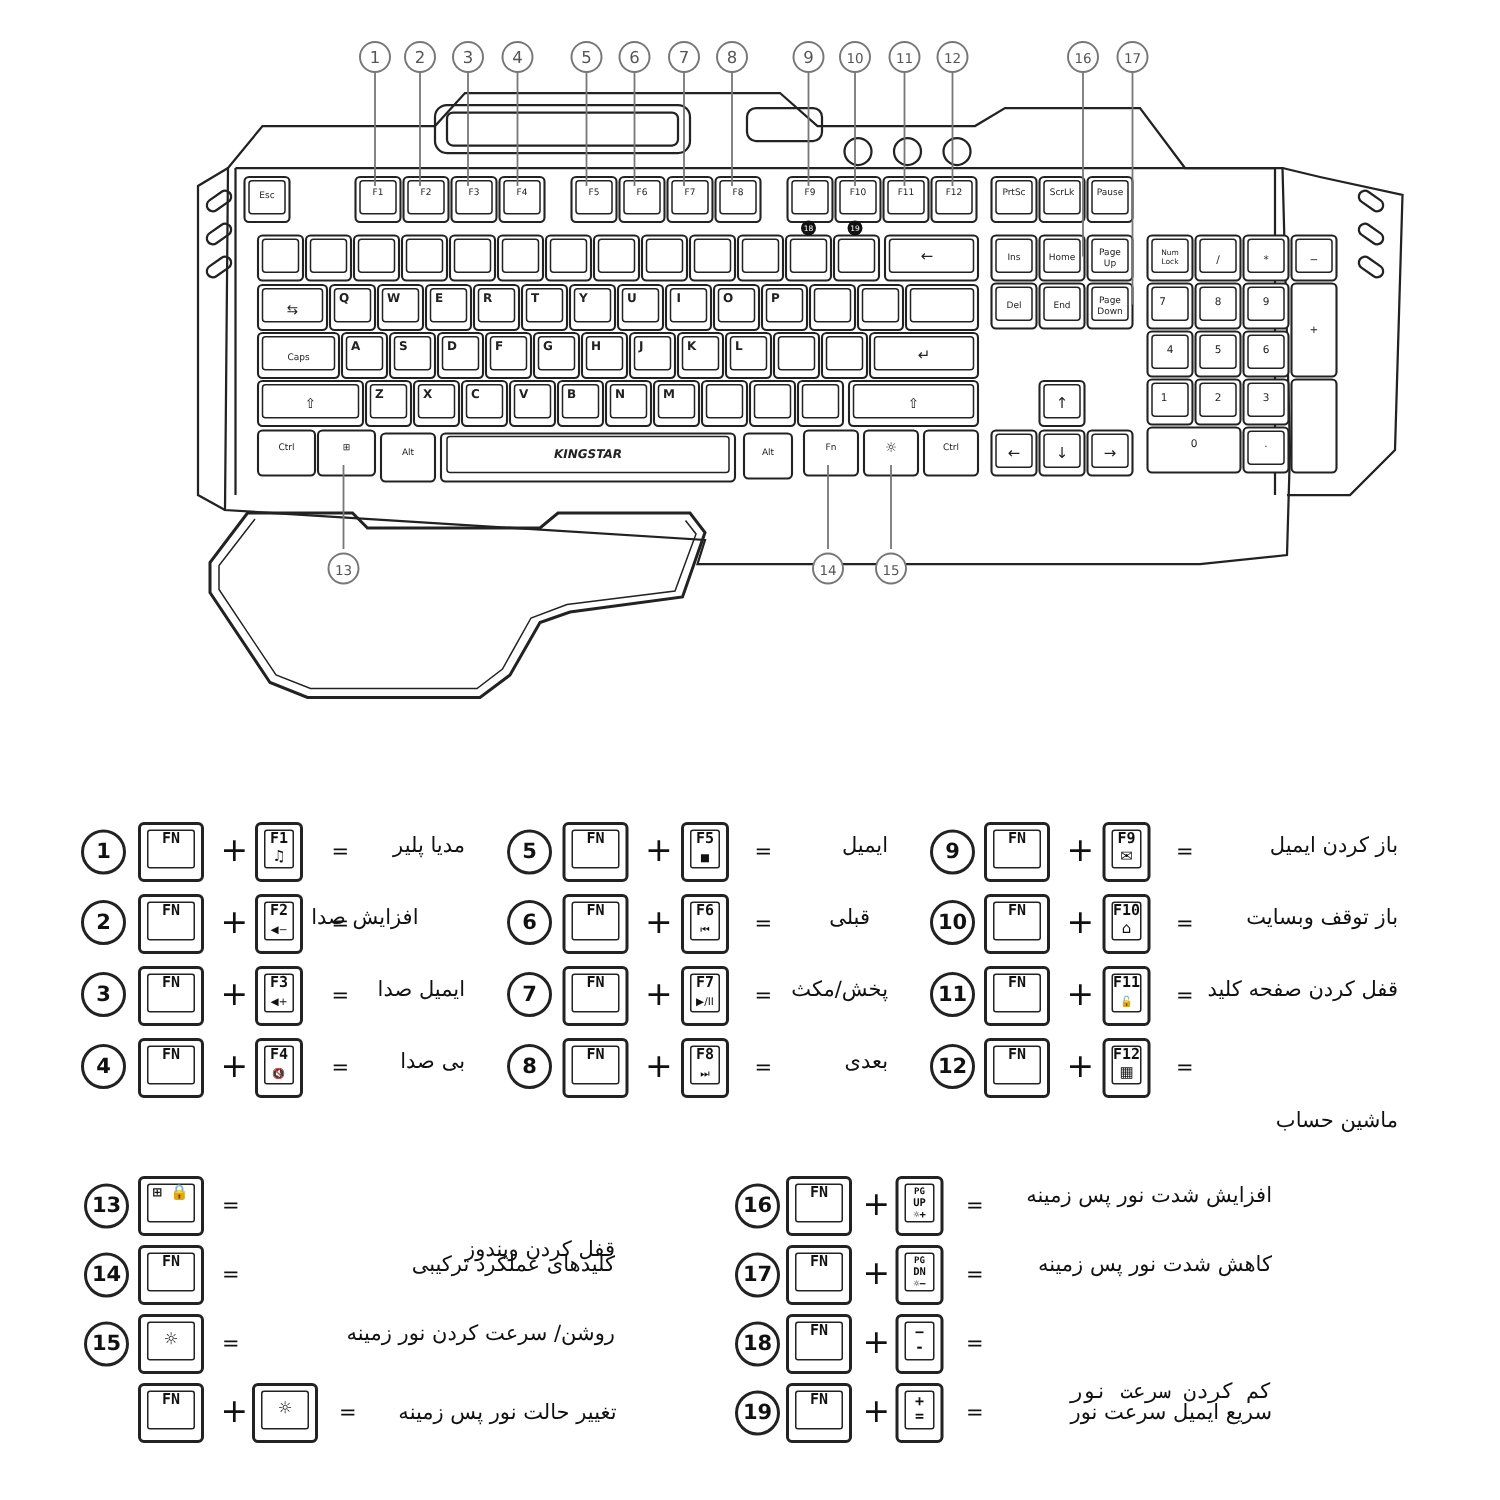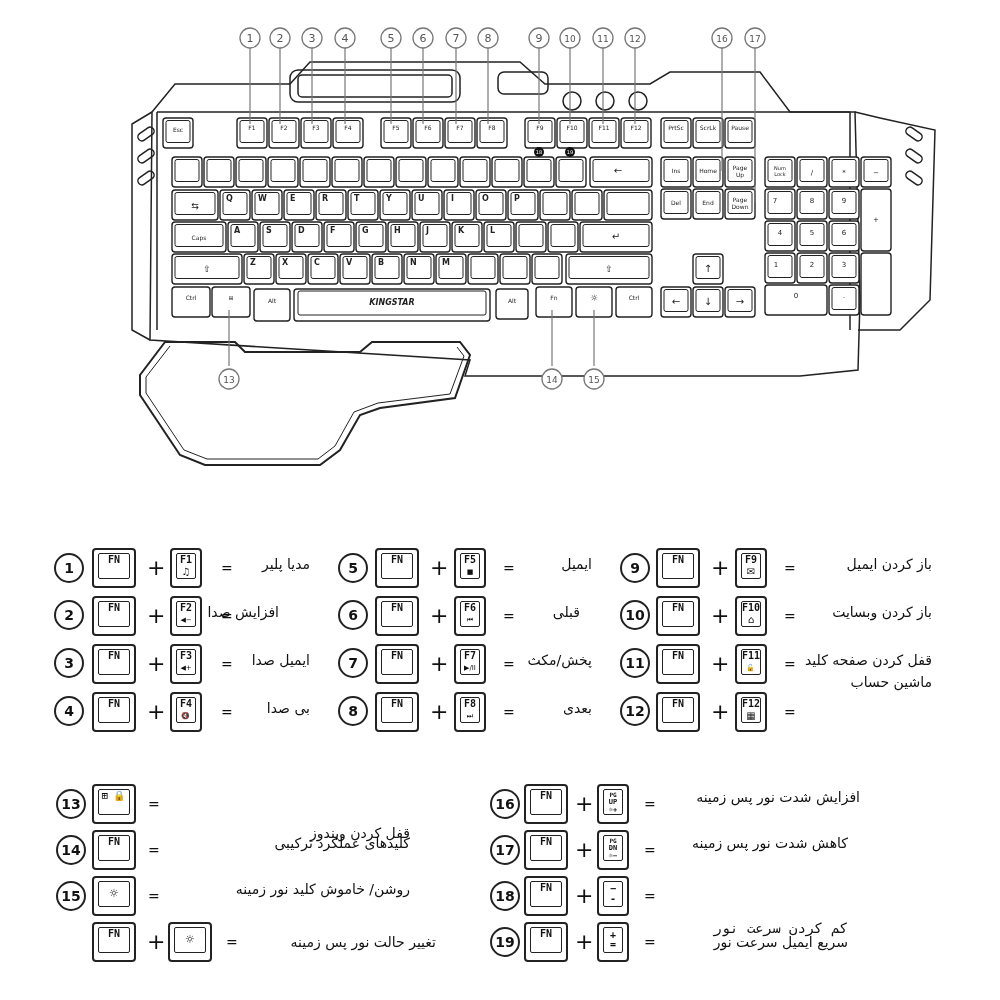--- a/index.html
+++ b/index.html
@@ -473,21 +473,21 @@
   <div class="num" style="left:620px;top:600px;">10</div>
   <div class="key fn" style="left:656px;top:596px;">
       <span class="cap">FN</span>
     </div>
   <div class="plus" style="left:711px;top:605px;">+</div>
   <div class="key f" style="left:735px;top:596px;">
       <span class="cap">F10</span>
       <span class="sub">⌂</span>
     </div>
   <div class="eq" style="left:784px;top:609px;">=</div>
-  <div class="desc" style="right:68px;top:603px;">باز کردن وبسایت</div>
+  <div class="desc" style="right:68px;top:603px;">باز توقف وبسایت</div>
 
   <div class="num" style="left:620px;top:648px;">11</div>
   <div class="key fn" style="left:656px;top:644px;">
       <span class="cap">FN</span>
     </div>
   <div class="plus" style="left:711px;top:653px;">+</div>
   <div class="key f" style="left:735px;top:644px;">
       <span class="cap">F11</span>
       <span class="sub small">🔓</span>
     </div>
@@ -497,21 +497,21 @@
   <div class="num" style="left:620px;top:696px;">12</div>
   <div class="key fn" style="left:656px;top:692px;">
       <span class="cap">FN</span>
     </div>
   <div class="plus" style="left:711px;top:701px;">+</div>
   <div class="key f" style="left:735px;top:692px;">
       <span class="cap">F12</span>
       <span class="sub">▦</span>
     </div>
   <div class="eq" style="left:784px;top:705px;">=</div>
-  <div class="desc" style="right:68px;top:673px;">ماشین حساب</div>
+  <div class="desc" style="right:68px;top:738px;">ماشین حساب</div>
 </div>
 
 <div>
   <div class="num" style="left:56px;top:789px;">13</div>
   <div class="key fn" style="left:92px;top:784px;">
       <span class="cap">⊞ 🔒</span>
     </div>
   <div class="eq" style="left:148px;top:797px;">=</div>
   <div class="desc" style="right:590px;top:824px;">قفل کردن ویندوز</div>
 
@@ -520,46 +520,46 @@
       <span class="cap">FN</span>
     </div>
   <div class="eq" style="left:148px;top:843px;">=</div>
   <div class="desc" style="right:590px;top:834px;">کلیدهای عملکرد ترکیبی</div>
 
   <div class="num" style="left:56px;top:881px;">15</div>
   <div class="key fn" style="left:92px;top:876px;">
       <span class="cap" style="font-size:14px;top:10px;">☼</span>
     </div>
   <div class="eq" style="left:148px;top:889px;">=</div>
-  <div class="desc" style="right:590px;top:880px;">روشن/ خاموش کلید نور زمینه</div>
+  <div class="desc" style="right:590px;top:880px;">روشن/ سرعت کردن نور زمینه</div>
 
   <div class="key fn" style="left:92px;top:922px;">
       <span class="cap">FN</span>
     </div>
   <div class="plus" style="left:147px;top:931px;">+</div>
   <div class="key fn" style="left:168px;top:922px;">
       <span class="cap" style="font-size:14px;top:10px;">☼</span>
     </div>
   <div class="eq" style="left:226px;top:935px;">=</div>
-  <div class="desc" style="right:564px;top:933px;">تغییر حالت نور پس زمینه</div>
+  <div class="desc" style="right:589px;top:933px;">تغییر حالت نور پس زمینه</div>
 </div>
 
 <div>
   <div class="num" style="left:490px;top:789px;">16</div>
   <div class="key fn" style="left:524px;top:784px;">
       <span class="cap">FN</span>
     </div>
   <div class="plus" style="left:575px;top:793px;">+</div>
   <div class="key f" style="left:597px;top:784px;">
     <span class="cap" style="font-size:6px;top:4px;">PG</span>
     <span class="cap" style="font-size:7px;top:11px;">UP</span>
     <span class="cap" style="font-size:7px;top:19px;">☼+</span>
   </div>
   <div class="eq" style="left:644px;top:797px;">=</div>
-  <div class="desc" style="right:140px;top:788px;">افزایش شدت نور پس زمینه</div>
+  <div class="desc" style="right:152px;top:788px;">افزایش شدت نور پس زمینه</div>
 
   <div class="num" style="left:490px;top:835px;">17</div>
   <div class="key fn" style="left:524px;top:830px;">
       <span class="cap">FN</span>
     </div>
   <div class="plus" style="left:575px;top:839px;">+</div>
   <div class="key f" style="left:597px;top:830px;">
     <span class="cap" style="font-size:6px;top:4px;">PG</span>
     <span class="cap" style="font-size:7px;top:11px;">DN</span>
     <span class="cap" style="font-size:7px;top:19px;">☼−</span>

